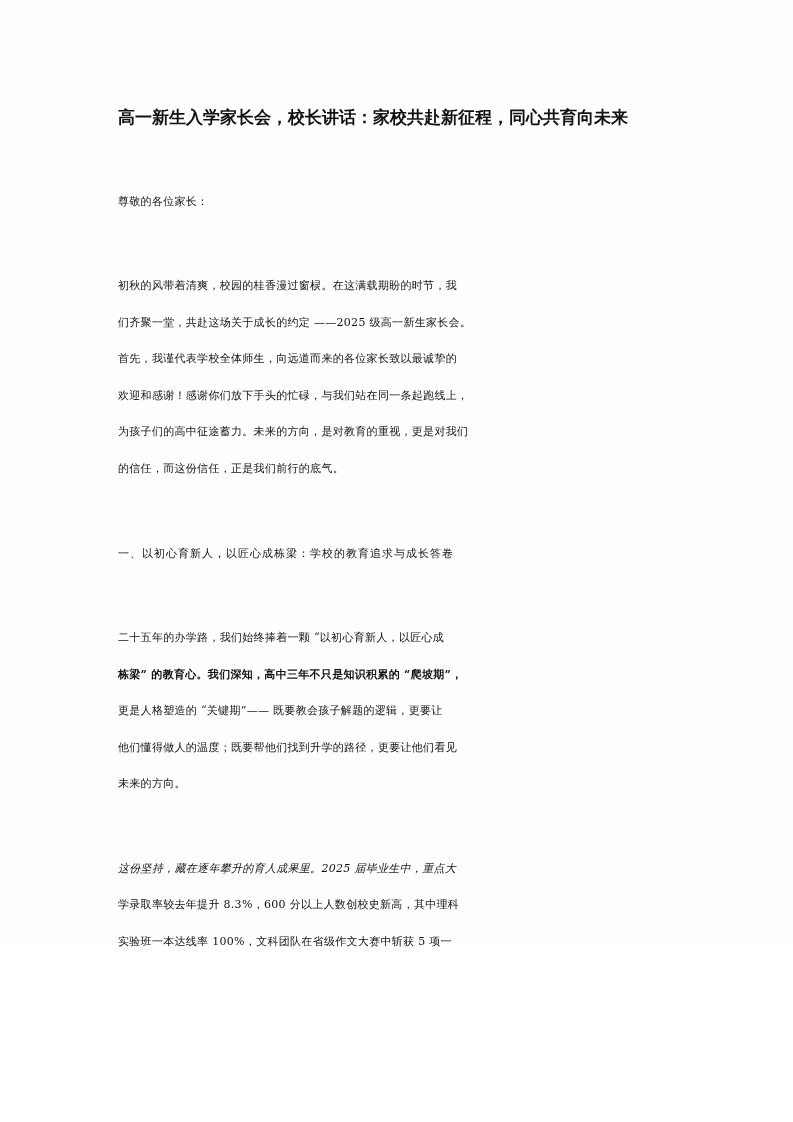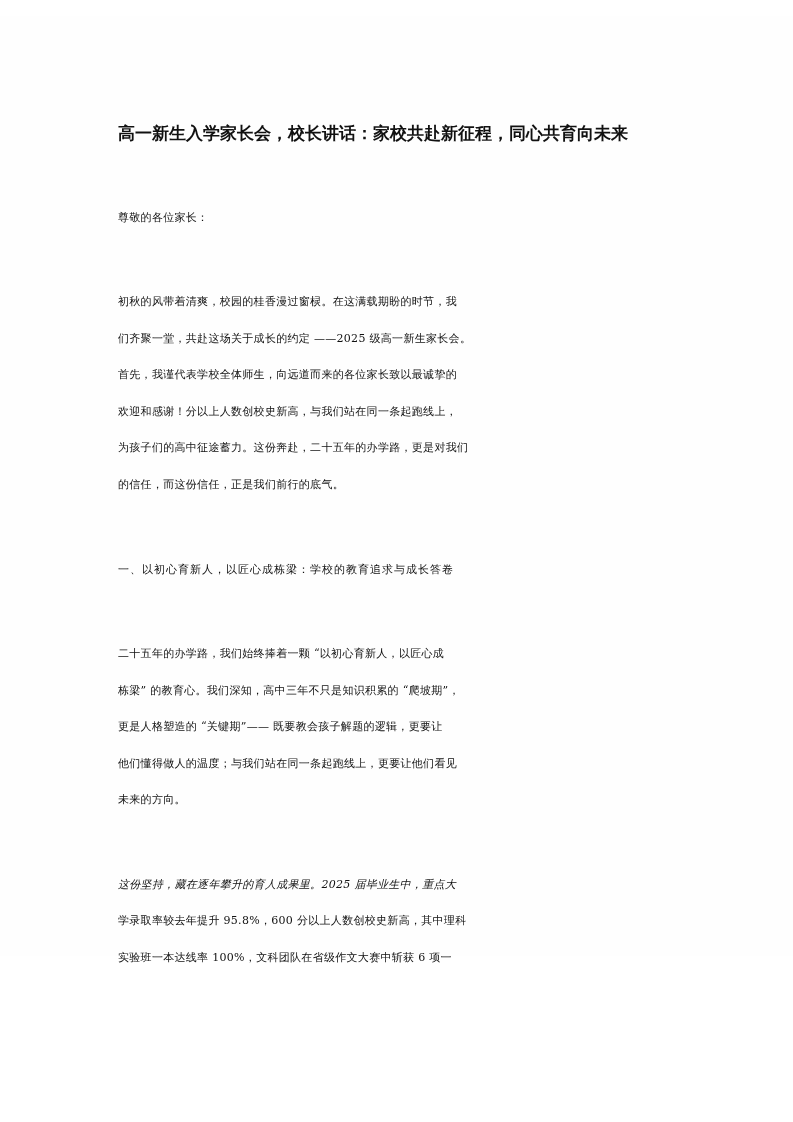--- a/index.html
+++ b/index.html
@@ -1,50 +1,50 @@
 <!DOCTYPE html>
 <html><head>
 <meta charset="utf-8">
 <style>
   html, body { margin: 0; padding: 0; background: #ffffff; }
   body { width: 793px; height: 1122px; position: relative; overflow: hidden;
          font-family: "DejaVu Serif", "Liberation Serif", serif; color: #111111; }
-  .page { position: absolute; left: 0; top: 16px; width: 793px; height: 940px; background: #fefefe; }
+  .page { position: absolute; left: 0; top: 0; width: 793px; height: 940px; background: #fefefe; }
   .line { position: absolute; left: 118px; white-space: nowrap; font-size: 11px; line-height: 22px;
           letter-spacing: 0.3px; }
   .title { font-weight: bold; font-family: "DejaVu Sans", "Liberation Sans", sans-serif; font-size: 17px; letter-spacing: 0px; }
   .heading { letter-spacing: 1px; }
 </style>
 </head>
 <body>
 
 <div class="page">
 
   <div class="line title" style="top:106px;">高一新生入学家长会，校长讲话：家校共赴新征程，同心共育向未来</div>
 
   <div class="line" style="top:191px;">尊敬的各位家长：</div>
 
   <div>
     <div class="line" style="top:275px;">初秋的风带着清爽，校园的桂香漫过窗棂。在这满载期盼的时节，我</div>
     <div class="line" style="top:312px;">们齐聚一堂，共赴这场关于成长的约定 ——2025 级高一新生家长会。</div>
     <div class="line" style="top:348px;text-align:right;">首先，我谨代表学校全体师生，向远道而来的各位家长致以最诚挚的</div>
-    <div class="line" style="top:385px;">欢迎和感谢！分以上人数创校史新高，与我们站在同一条起跑线上，</div>
-    <div class="line" style="top:421px;">为孩子们的高中征途蓄力。这份奔赴，二十五年的办学路，更是对我们</div>
+    <div class="line" style="top:385px;">欢迎和感谢！感谢你们放下手头的忙碌，与我们站在同一条起跑线上，</div>
+    <div class="line" style="top:421px;">为孩子们的高中征途蓄力。未来的方向，是对教育的重视，更是对我们</div>
     <div class="line" style="top:458px;">的信任，而这份信任，正是我们前行的底气。</div>
   </div>
 
   <div class="line heading" style="top:543px;">一、以初心育新人，以匠心成栋梁：学校的教育追求与成长答卷</div>
 
   <div>
     <div class="line" style="top:627px;">二十五年的办学路，我们始终捧着一颗 “以初心育新人，以匠心成</div>
-    <div class="line" style="top:664px;">栋梁” 的教育心。我们深知，高中三年不只是知识积累的 “爬坡期”，</div>
+    <div class="line" style="top:664px;font-weight:bold;">栋梁” 的教育心。我们深知，高中三年不只是知识积累的 “爬坡期”，</div>
     <div class="line" style="top:700px;">更是人格塑造的 “关键期”—— 既要教会孩子解题的逻辑，更要让</div>
-    <div class="line" style="top:737px;">他们懂得做人的温度；与我们站在同一条起跑线上，更要让他们看见</div>
+    <div class="line" style="top:737px;">他们懂得做人的温度；既要帮他们找到升学的路径，更要让他们看见</div>
     <div class="line" style="top:773px;">未来的方向。</div>
   </div>
 
   <div>
     <div class="line" style="top:858px;font-style:italic;">这份坚持，藏在逐年攀升的育人成果里。2025 届毕业生中，重点大</div>
-    <div class="line" style="top:894px;">学录取率较去年提升 95.8%，600 分以上人数创校史新高，其中理科</div>
-    <div class="line" style="top:931px;">实验班一本达线率 100%，文科团队在省级作文大赛中斩获 6 项一</div>
+    <div class="line" style="top:894px;">学录取率较去年提升 8.3%，600 分以上人数创校史新高，其中理科</div>
+    <div class="line" style="top:931px;">实验班一本达线率 100%，文科团队在省级作文大赛中斩获 5 项一</div>
   </div>
 
 </div>
 
 </body></html>

